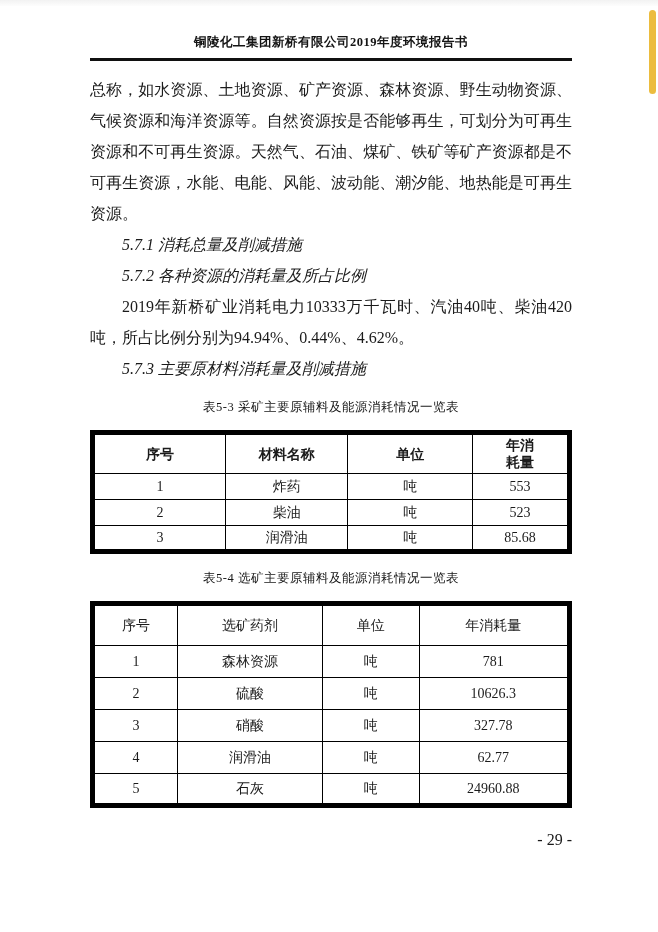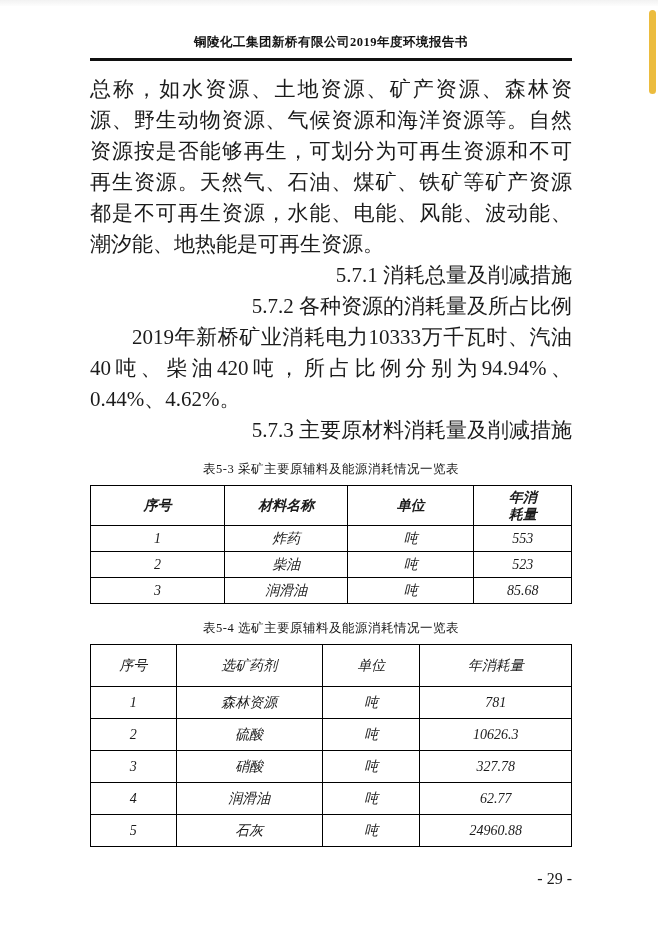--- a/index.html
+++ b/index.html
@@ -29,36 +29,35 @@
   .doc-header { text-align: center; }
   .doc-title {
     font-size: 12.5px; font-weight: 600; letter-spacing: 0.5px;
     color: #141414;
   }
   .header-rule {
     margin-top: 7px; height: 3px; background: #101010; border: none;
   }
   .text-block { margin-top: 13px; }
   .body-para, .section-heading {
-    font-size: 21px; line-height: 31px;
+    font-size: 16px; line-height: 31px;
     text-align: justify; color: #1b1b1b;
   }
   .body-para.indented { text-indent: 2em; }
-  .section-heading { text-indent: 2em; text-align: right; }
+  .section-heading { text-indent: 2em; text-align: left; font-style: italic; }
   .table-caption {
     text-align: center; font-size: 12.5px; font-weight: normal;
     color: #141414; letter-spacing: 0.5px;
   }
   .caption-1 { margin-top: 15px; }
   .caption-2 { margin-top: 16px; }
   table {
     width: 100%; border-collapse: collapse;
-    border: 1px solid #000000; table-layout: fixed;
-    margin-top: 7px;
-    font-style: italic;
+    border: 5px solid #000000; table-layout: fixed;
+    margin-top: 14px;
   }
   th, td {
     border: 1px solid #000; text-align: center; vertical-align: middle;
     font-size: 14px; color: #1b1b1b; font-weight: normal;
     padding: 2px 4px;
   }
   .table-53 th { font-weight: bold; height: 40px; white-space: pre-line; line-height: 17px; }
   .table-53 td { height: 26px; }
   .table-54 th { height: 42px; }
   .table-54 td { height: 32px; }

